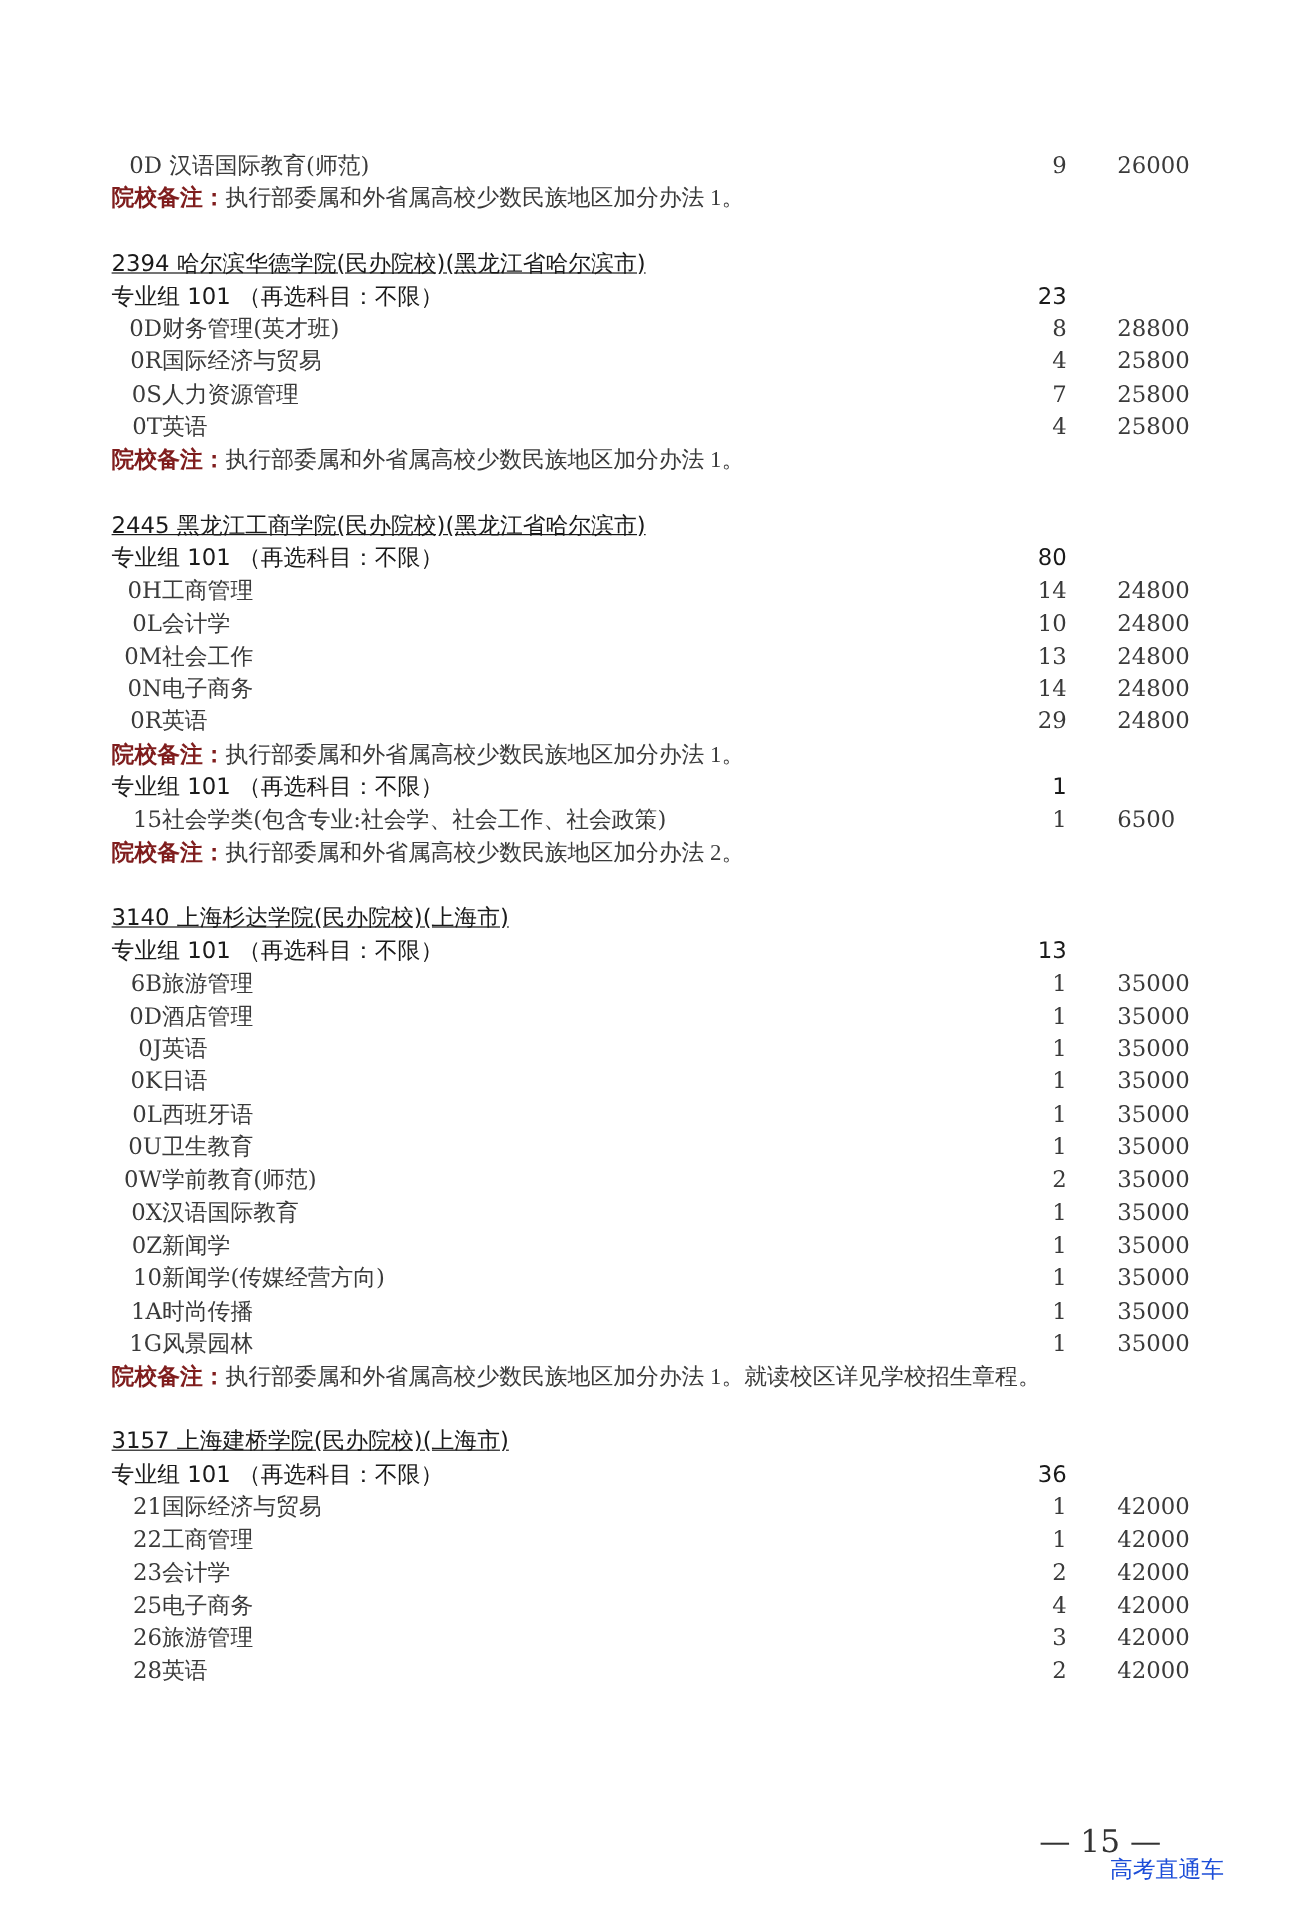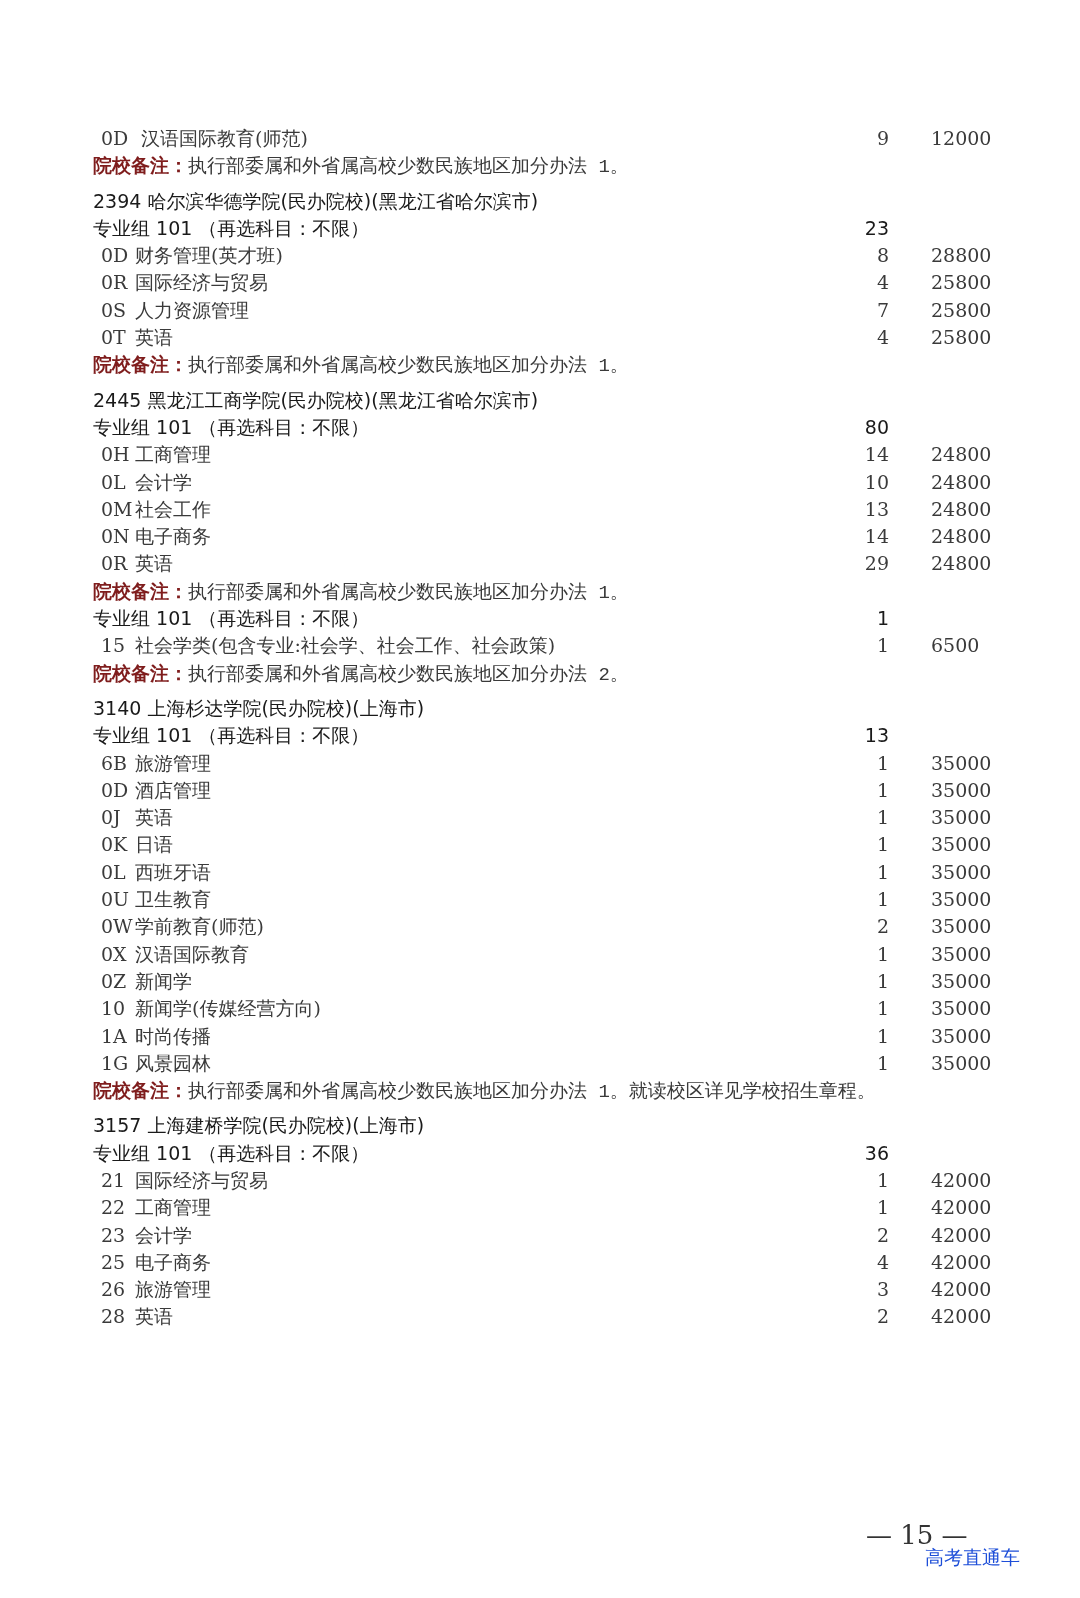--- a/index.html
+++ b/index.html
@@ -2,42 +2,42 @@
 <html><head>
 <meta charset="utf-8">
 <style>
   html, body { margin: 0; padding: 0; background: #ffffff; }
   body { width: 1080px; height: 1598px; position: relative; overflow: hidden; color: #2a2a2a; }
   .page { position: absolute; left: 0; top: 0; width: 1080px; height: 1598px; }
   .content { position: absolute; left: 93px; top: 125px; width: 920px; }
   .line { position: relative; height: 27.3px; line-height: 27.3px; white-space: nowrap; }
   .serif { font-family: "DejaVu Serif", "Liberation Serif", serif; font-size: 19px; color: #3a3a3a; }
   .sans { font-family: "DejaVu Sans", "Liberation Sans", sans-serif; font-size: 19px; color: #1a1a1a; }
-  .major-code { display: inline-block; width: 34px; margin-left: 8px; }
+  .major-code { display: inline-block; width: 34px; margin-left: 8px; text-align: right; }
   .num { position: absolute; top: 0; }
   .count { right: 124px; text-align: right; width: 40px; }
   .tuition { left: 838px; }
-  .school-title { margin-top: 8px; }
+  .school-title { margin-top: 27px; text-decoration: underline; }
   .note-label { font-family: "DejaVu Sans", "Liberation Sans", sans-serif; font-weight: bold; color: #7f1d1d; font-size: 19px; }
-  .note-text { font-family: Liberation Mono, monospace; color: #3a3a3a; font-size: 19px; }
+  .note-text { font-family: Liberation Serif, serif; color: #3a3a3a; font-size: 19px; }
   .group-count { font-family: "DejaVu Sans", "Liberation Sans", sans-serif; color: #1a1a1a; }
   .footer-page { position: absolute; left: 866px; top: 1520px; font-family: "DejaVu Serif", "Liberation Serif", serif; font-size: 26px; color: #333; }
   .footer-watermark { position: absolute; left: 925px; top: 1545px; font-family: "DejaVu Sans", "Liberation Sans", sans-serif; font-size: 19px; color: #1d4ed8; }
 </style>
 </head>
 <body>
 
 <div class="page">
   <div class="content" id="content">
 
     <div class="line serif">
       <span class="major-code">0D</span>
       <span>汉语国际教育(师范)</span>
       <span class="num count">9</span>
-      <span class="num tuition">12000</span>
+      <span class="num tuition">26000</span>
     </div>
     <div class="line">
       <span class="note-label">院校备注：</span><span class="note-text">执行部委属和外省属高校少数民族地区加分办法 1。</span>
     </div>
 
   <div>
         <div class="line sans school-title"><span>2394 哈尔滨华德学院(民办院校)(黑龙江省哈尔滨市)</span></div>
         <div class="line sans"><span>专业组 101 （再选科目：不限）</span><span class="num count group-count">23</span></div>
         <div class="line serif"><span class="major-code">0D</span><span>财务管理(英才班)</span><span class="num count">8</span><span class="num tuition">28800</span></div>
         <div class="line serif"><span class="major-code">0R</span><span>国际经济与贸易</span><span class="num count">4</span><span class="num tuition">25800</span></div>

